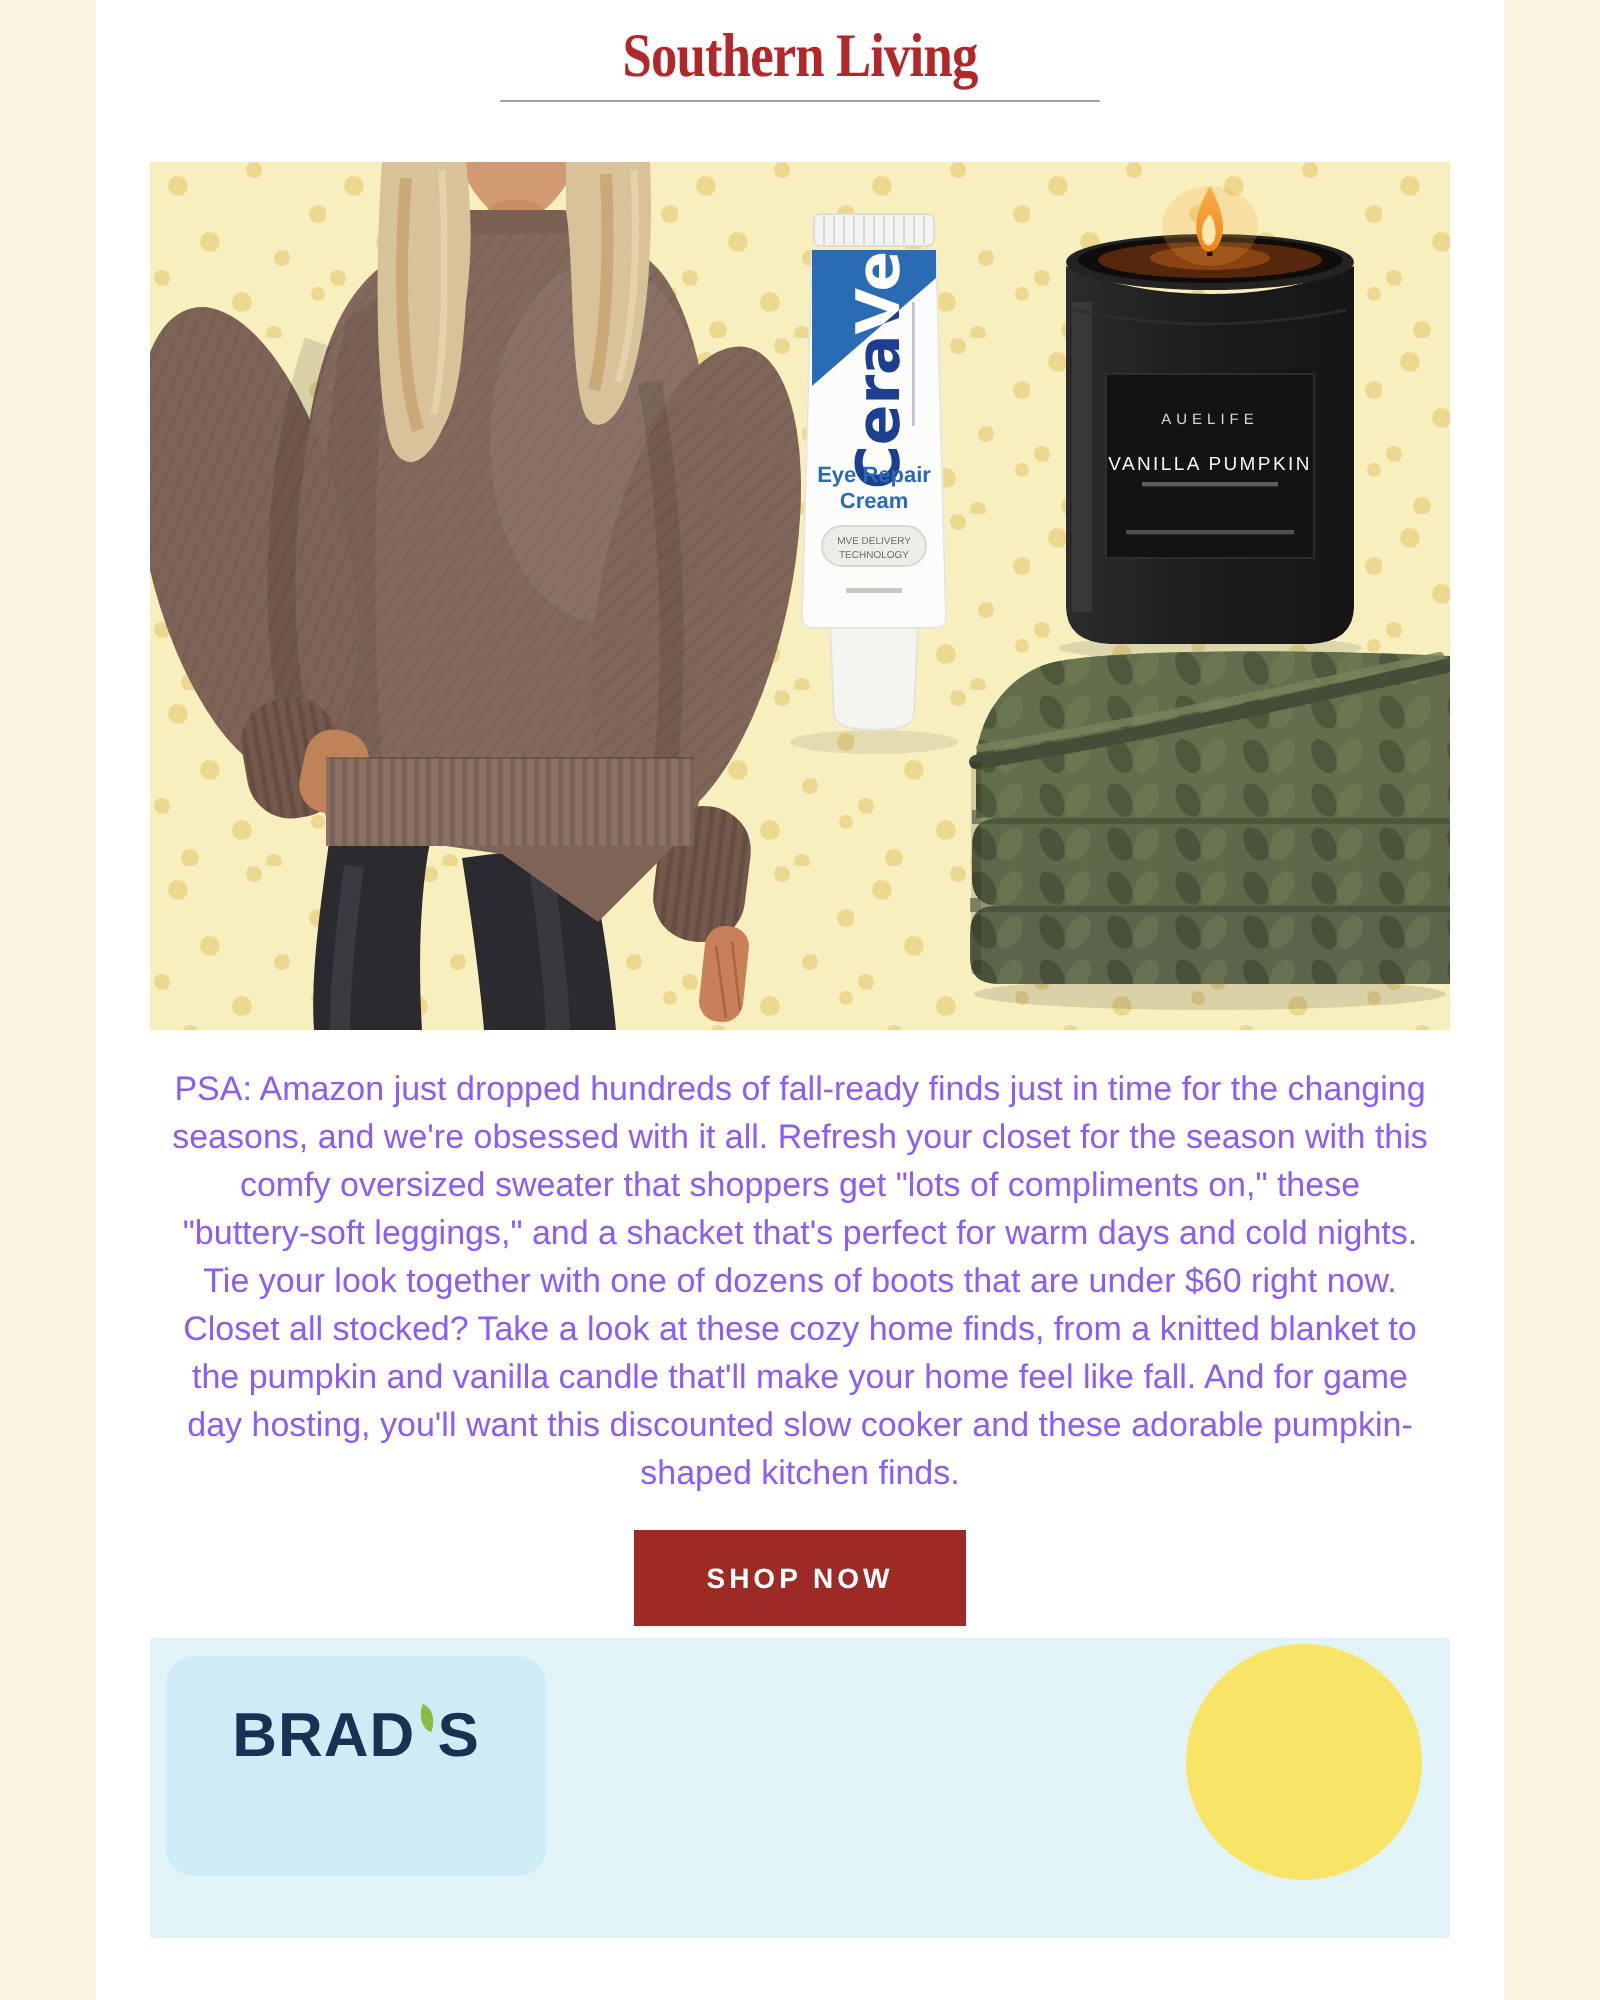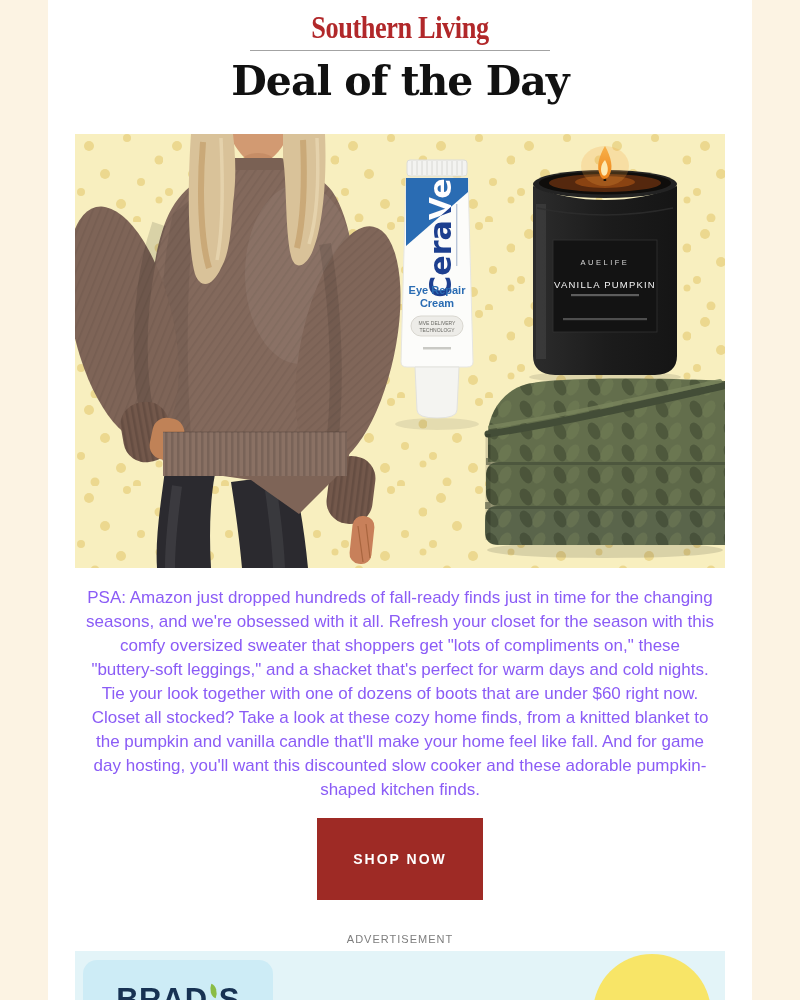--- a/index.html
+++ b/index.html
@@ -21,21 +21,21 @@
   .brand-rule{width:300px;height:1px;background:#a3a3a3;margin:7px auto 0}
   .title{
     margin:8px 0 0;font-family:"DejaVu Serif",serif;font-weight:700;
     font-size:41px;line-height:1.1;color:#111111;letter-spacing:-1px;
   }
   .disclaimer{max-width:502px;margin:15px auto 0;font-size:12.5px;line-height:1.3;color:#2f2f2f}
   .hero{width:650px;height:434px;margin:30px auto 0;display:block;cursor:pointer}
   .hero svg{display:block}
   .body-copy{max-width:628px;margin:18px auto 0;font-size:17px;line-height:24px;color:#8b5cf6}
   .cta{
-    display:inline-block;margin-top:16px;padding:33px 36px;
+    display:inline-block;margin-top:16px;padding:16px 36px;
     background:#9e2a25;color:#ffffff;font-size:14px;font-weight:700;
     letter-spacing:2px;text-decoration:none;cursor:pointer;
   }
   .ad-label{margin-top:33px;font-size:11px;letter-spacing:1px;color:#7d7d7d}
   .ad-banner{position:relative;width:650px;height:150px;margin:6px auto 0;background:#e3f4f8;cursor:pointer}
   .ad-card{position:absolute;left:8px;top:9px;width:190px;height:110px;background:#cdecf6;border-radius:14px}
   .brads{margin-top:24px;font-size:31px;font-weight:700;color:#173253;letter-spacing:.5px;line-height:1}
   .leaf{
     display:inline-block;width:9px;height:12px;background:#8abc45;
     border-radius:0 100% 0 100%;transform:rotate(20deg);
@@ -43,21 +43,20 @@
   }
   .ad-circle{position:absolute;right:14px;top:3px;width:118px;height:118px;border-radius:50%;background:#f8e567;text-align:center}
 </style>
 </head>
 <body>
 
 <div class="email">
 
   <div class="brand">Southern Living</div>
   <div class="brand-rule"></div>
-  <h1 class="title">Deal of the Day</h1>
 
   <div class="hero">
     <svg viewBox="0 0 650 434" width="650" height="434" xmlns="http://www.w3.org/2000/svg">
       <defs>
         <pattern id="dots" width="88" height="88" patternUnits="userSpaceOnUse">
           <circle cx="14" cy="12" r="5" fill="#ecd88f"></circle>
           <circle cx="52" cy="4" r="4" fill="#ecd88f"></circle>
           <circle cx="84" cy="26" r="4.5" fill="#ecd88f"></circle>
           <circle cx="30" cy="40" r="5" fill="#ecd88f"></circle>
           <circle cx="66" cy="48" r="4" fill="#ecd88f"></circle>
@@ -193,21 +192,20 @@
       </g>
     </svg>
   </div>
 
   <p class="body-copy">PSA: Amazon just dropped hundreds of fall-ready finds just in time for the changing seasons, and we're obsessed with it all. Refresh your closet for the season with this comfy oversized sweater that shoppers get "lots of compliments on," these "buttery-soft leggings," and a shacket that's perfect for warm days and cold nights. Tie your look together with one of dozens of boots that are under $60 right now. Closet all stocked? Take a look at these cozy home finds, from a knitted blanket to the pumpkin and vanilla candle that'll make your home feel like fall. And for game day hosting, you'll want this discounted slow cooker and these adorable pumpkin-shaped kitchen finds.</p>
 
   <div>
     <a class="cta" href="#">SHOP NOW</a>
   </div>
 
-  <div class="ad-label">ADVERTISEMENT</div>
 
   <div class="ad-banner">
     <div class="ad-card">
       <div class="brads"><span>BRAD</span><span class="leaf"></span><span>S</span></div>
     </div>
     <div class="ad-circle">
       
     </div>
   </div>
 

